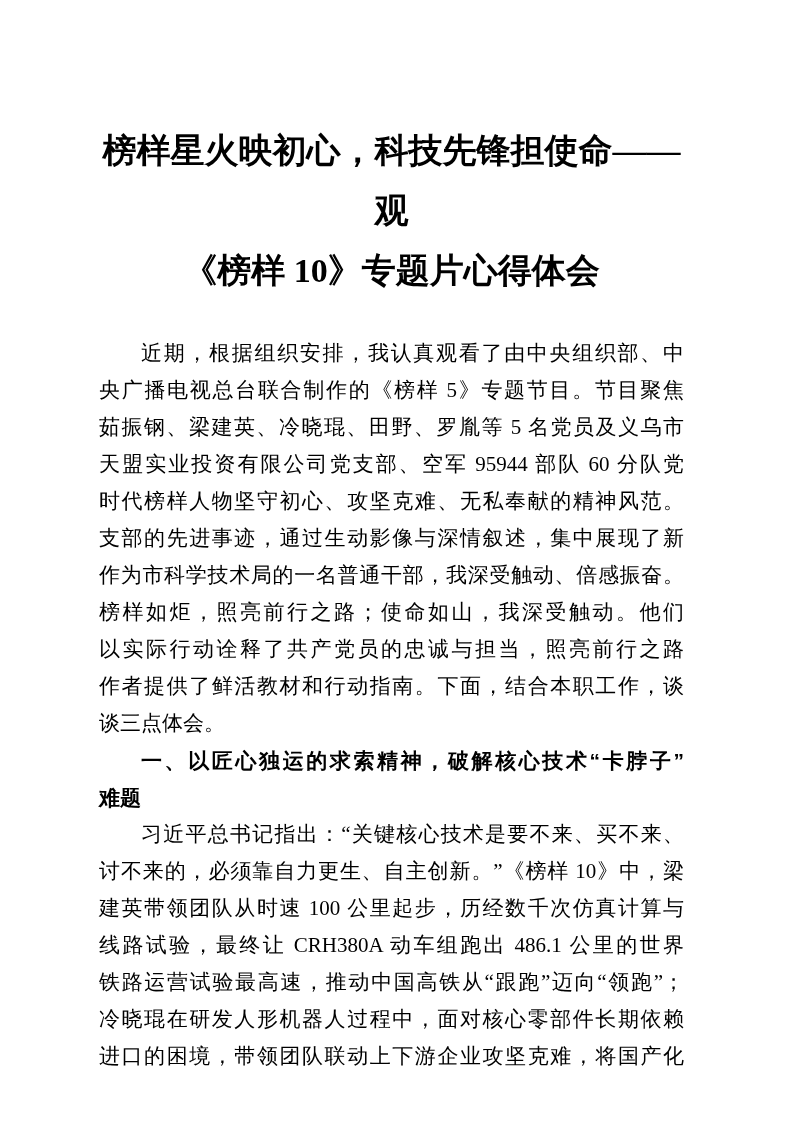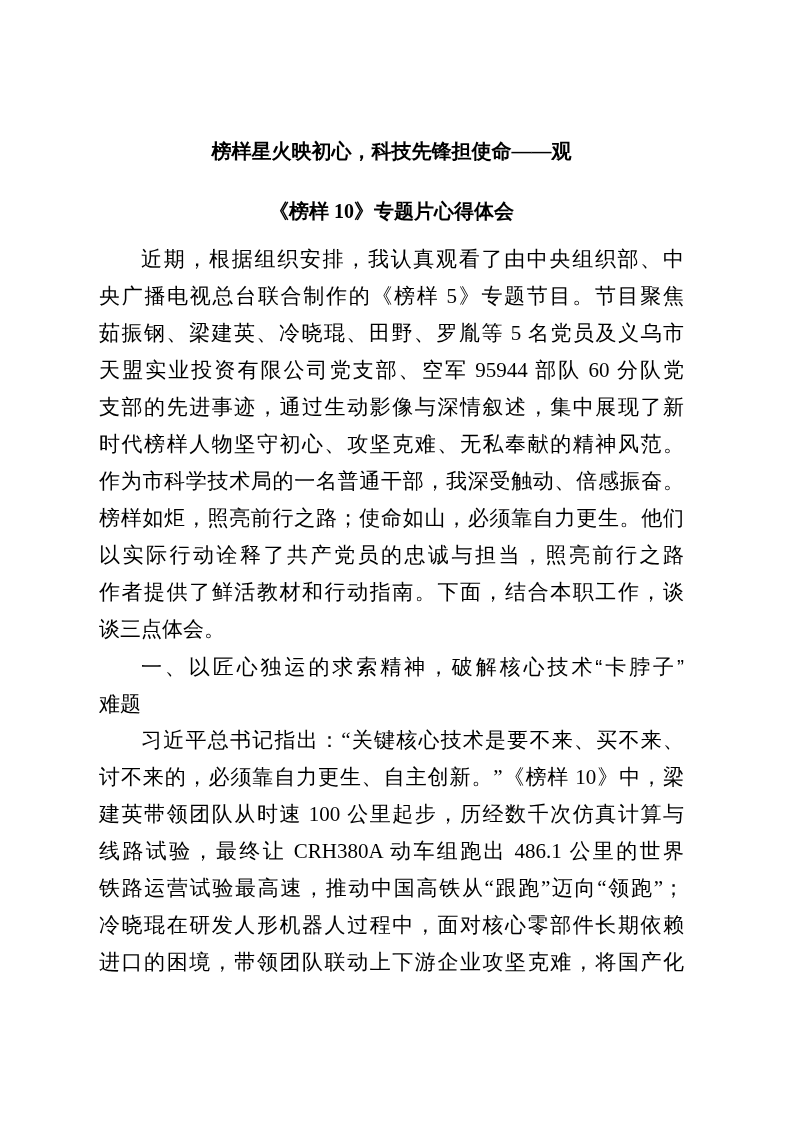--- a/index.html
+++ b/index.html
@@ -13,34 +13,35 @@
     height: 1122px;
     background: #ffffff;
     overflow: hidden;
     font-family: "Liberation Serif", "DejaVu Serif", serif;
     color: #000000;
   }
   .content {
     padding: 121px 109px 0 99px; 
   }
   .doc-title {
-    font-size: 20px;
+    font-size: 34px;
     line-height: 60px;
     font-weight: bold;
     text-align: center;
     font-family: "Liberation Serif", "DejaVu Serif", serif;
   }
   .doc-body {
+    margin-top: 34px;
     font-size: 21px;
     line-height: 37px;
   }
   .block { margin: 0; }
   .block.heading {
     font-family: "Liberation Sans", "DejaVu Sans", sans-serif;
-    font-weight: normal;
+    font-weight: bold;
   }
   .line {
     text-align: justify;
     text-align-last: justify;
     text-justify: inter-character;
     white-space: normal;
   }
   .line.indent { text-indent: 2em; }
   .line.no-fill { text-align-last: left; }
 </style>
@@ -52,24 +53,24 @@
     <div class="doc-title">
       <div class="title-line">榜样星火映初心，科技先锋担使命——观</div>
       <div class="title-line">《榜样 10》专题片心得体会</div>
     </div>
     <div class="doc-body" id="document-body">
         <div class="block paragraph">
           <div class="line indent">近期，根据组织安排，我认真观看了由中央组织部、中</div>
           <div class="line">央广播电视总台联合制作的《榜样 5》专题节目。节目聚焦</div>
           <div class="line">茹振钢、梁建英、冷晓琨、田野、罗胤等 5 名党员及义乌市</div>
           <div class="line">天盟实业投资有限公司党支部、空军 95944 部队 60 分队党</div>
+          <div class="line">时代榜样人物坚守初心、攻坚克难、无私奉献的精神风范。</div>
           <div class="line">支部的先进事迹，通过生动影像与深情叙述，集中展现了新</div>
-          <div class="line">时代榜样人物坚守初心、攻坚克难、无私奉献的精神风范。</div>
           <div class="line">作为市科学技术局的一名普通干部，我深受触动、倍感振奋。</div>
-          <div class="line">榜样如炬，照亮前行之路；使命如山，必须靠自力更生。他们</div>
+          <div class="line">榜样如炬，照亮前行之路；使命如山，我深受触动。他们</div>
           <div class="line">以实际行动诠释了共产党员的忠诚与担当，照亮前行之路</div>
           <div class="line">作者提供了鲜活教材和行动指南。下面，结合本职工作，谈</div>
           <div class="line no-fill">谈三点体会。</div>
         </div>
         <div class="block heading">
           <div class="line indent">一、以匠心独运的求索精神，破解核心技术“卡脖子”</div>
           <div class="line no-fill">难题</div>
         </div>
         <div class="block paragraph">
           <div class="line indent">习近平总书记指出：“关键核心技术是要不来、买不来、</div>

